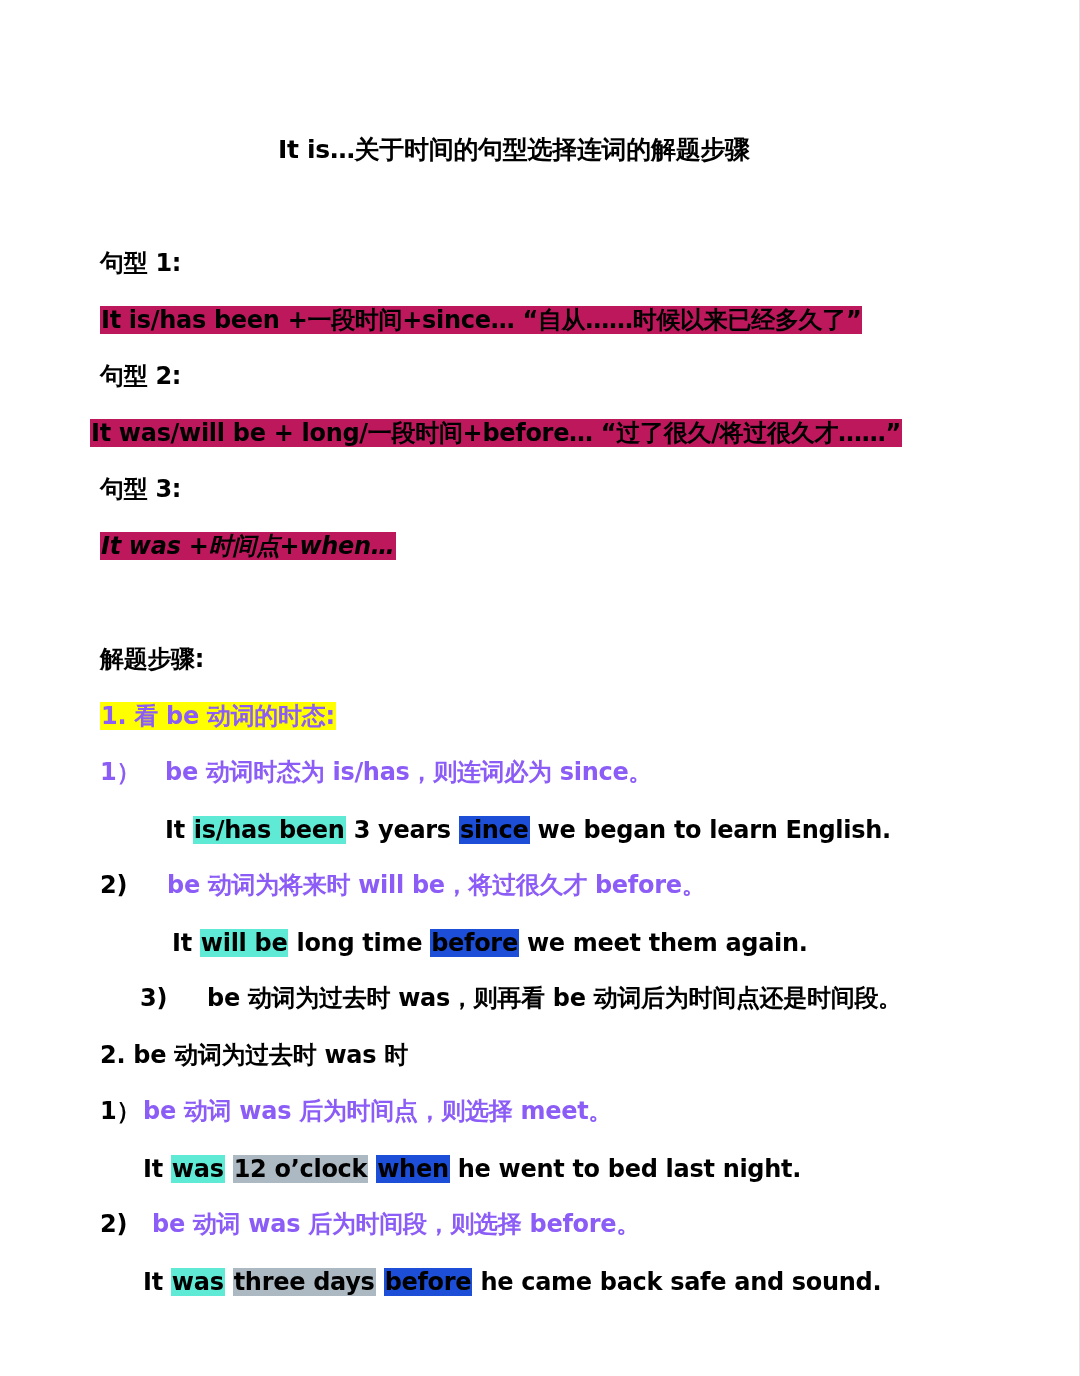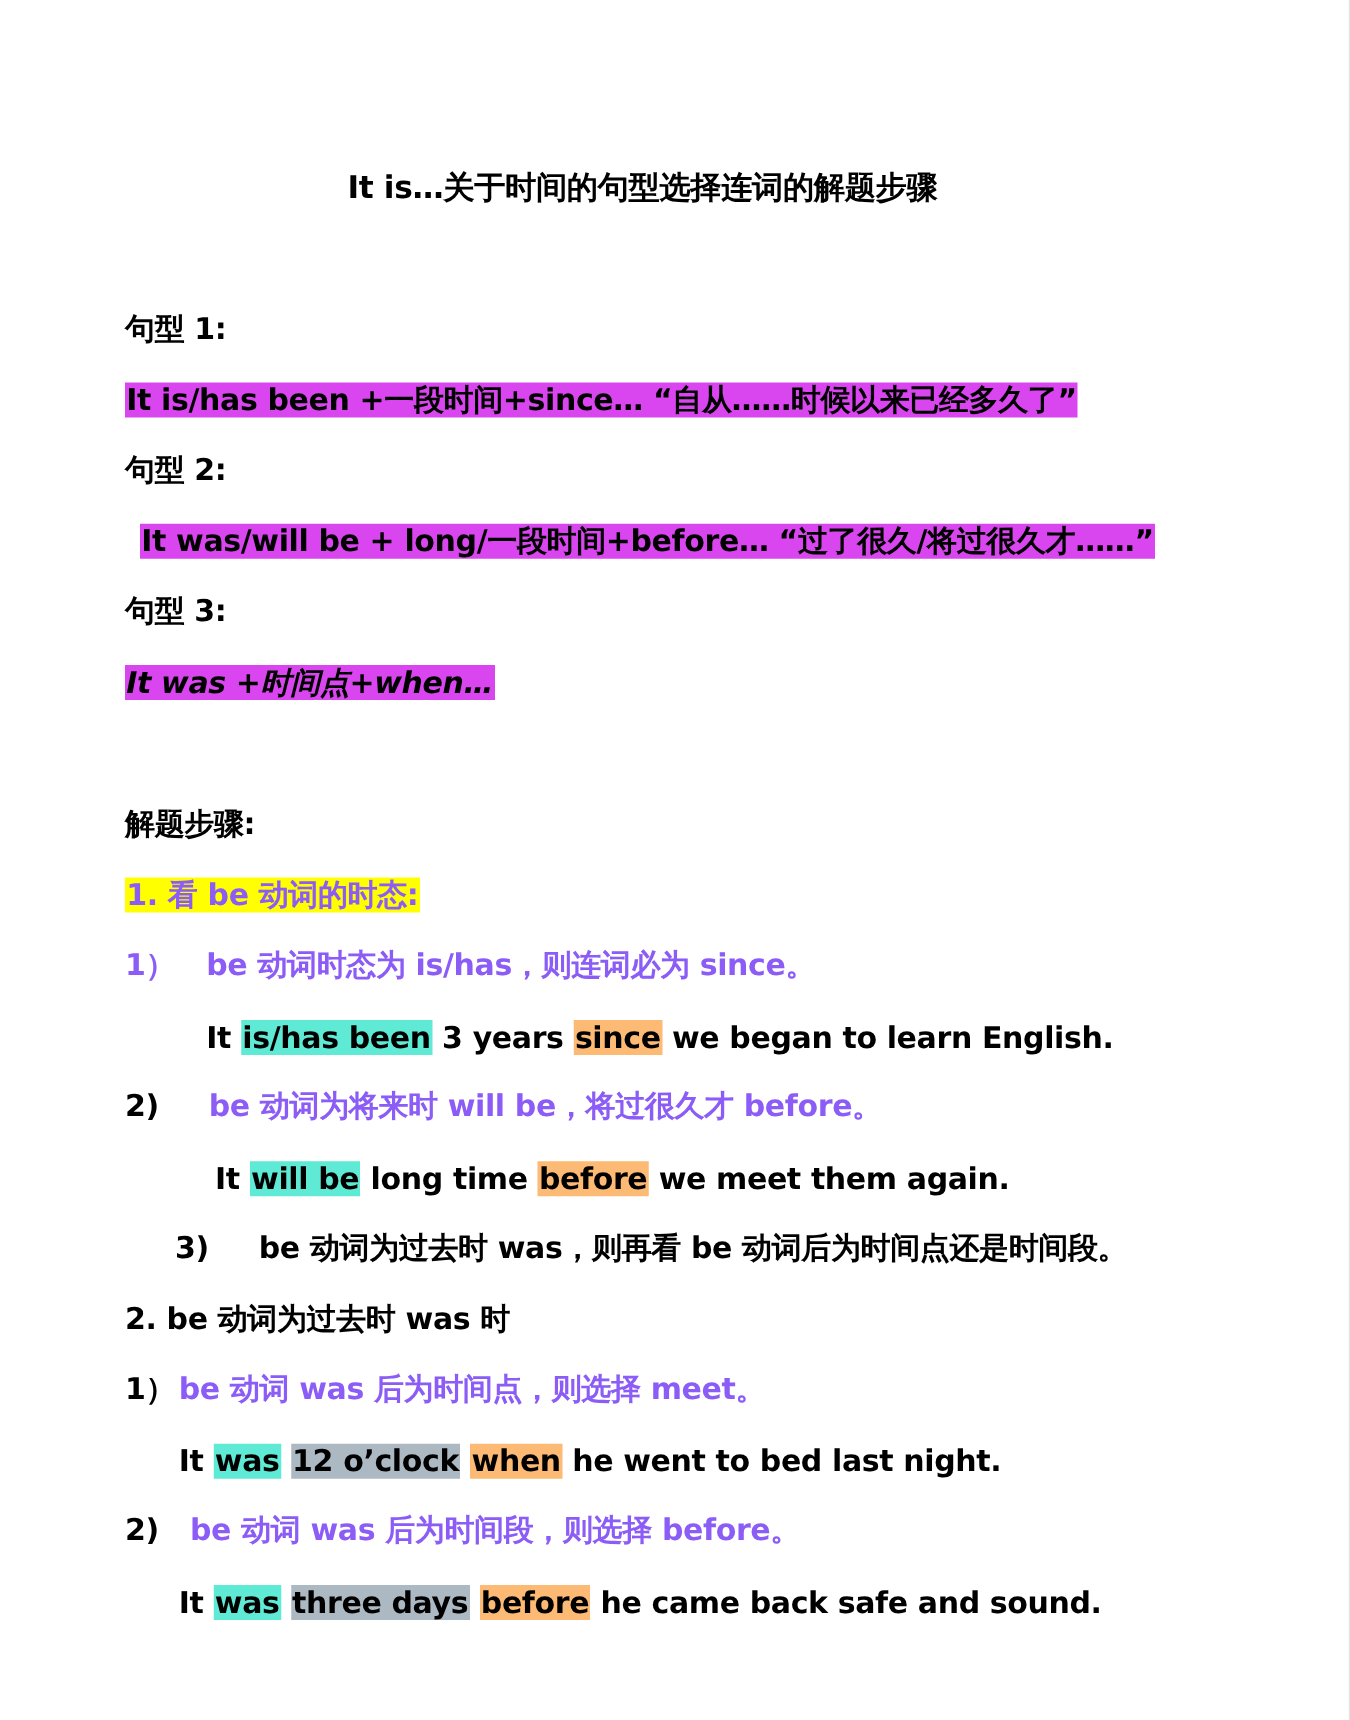--- a/index.html
+++ b/index.html
@@ -5,39 +5,39 @@
   html, body { margin: 0; padding: 0; }
   body {
     width: 1080px; height: 1376px; background: #ffffff; position: relative; overflow: hidden;
     font-family: "DejaVu Sans", "Liberation Sans", sans-serif; color: #000;
   }
   .edge { position: absolute; top: 0; right: 0; width: 1px; height: 1376px; background: #e2e4e6; }
   .line { position: absolute; left: 0; white-space: nowrap; font-weight: bold; font-size: 24px; line-height: 38px; letter-spacing: -0.3px; }
   .title { top: 131px; left: 278px; font-size: 25px; }
   .red { color: #8b5cf6; }
   .hl { padding: 0 1px; }
-  .cyan { background: #d946ef; }
+  .cyan { background: #be185d; }
   .yellow { background: #ffff00; }
   .green { background: #5eead4; }
-  .magenta { background: #fdba74; }
+  .magenta { background: #1d4ed8; }
   .gray { background: #adb9c2; }
   .num { display: inline-block; }
 </style>
 </head>
 <body>
 
 <div class="edge"></div>
 
 <div class="line title">It is…关于时间的句型选择连词的解题步骤</div>
 
 <div class="line" style="top:244px; left:100px;">句型 1:</div>
 <div class="line" style="top:301px; left:100px;"><span class="hl cyan">It is/has been +一段时间+since… “自从……时候以来已经多久了”</span></div>
 
 <div class="line" style="top:357px; left:100px;">句型 2:</div>
-<div class="line" style="top:414px; left:112px;"><span class="hl cyan">It was/will be + long/一段时间+before… “过了很久/将过很久才……”</span></div>
+<div class="line" style="top:414px; left:90px;"><span class="hl cyan">It was/will be + long/一段时间+before… “过了很久/将过很久才……”</span></div>
 
 <div class="line" style="top:470px; left:100px;">句型 3:</div>
 <div class="line" style="top:527px; left:100px;font-style:italic;"><span class="hl cyan">It was +时间点+when…</span></div>
 
 <div class="line" style="top:640px; left:100px;">解题步骤:</div>
 
 <div class="line red" style="top:697px; left:100px;"><span class="hl yellow">1. 看 be 动词的时态:</span></div>
 
 <div class="line red" style="top:753px; left:100px;">
   <span class="num" style="width:65px;">1）</span><span>be 动词时态为 is/has，则连词必为 since。</span>

